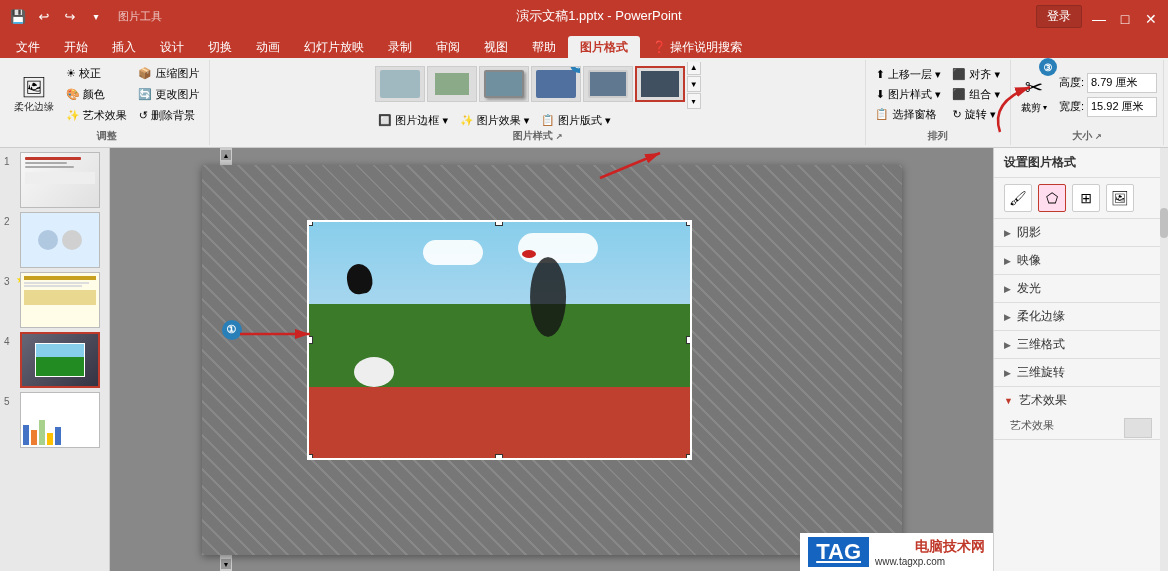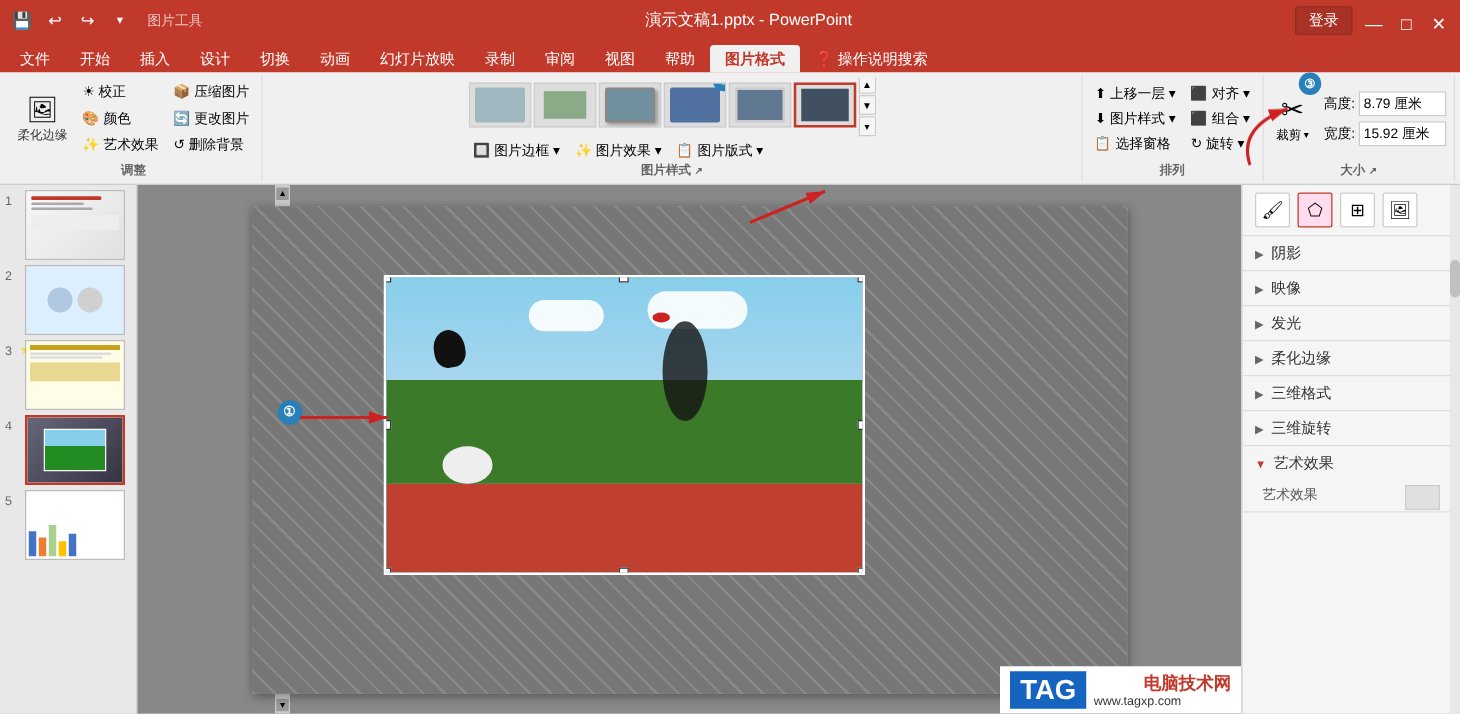--- a/index.html
+++ b/index.html
@@ -251,20 +251,21 @@
       background: white;
       padding: 4px 8px;
       gap: 6px;
     }
     .watermark-tag {
       background: #1565c0;
       color: white;
       font-size: 22px;
       font-weight: bold;
       padding: 2px 8px;
+      text-decoration: underline;
     }
     .watermark-text { display: flex; flex-direction: column; }
     .watermark-main { color: #c0392b; font-size: 14px; font-weight: bold; padding-left: 40px; }
     .watermark-sub { color: #333; font-size: 10px; }
 
     
     .thumb-slide1 {
       background: linear-gradient(135deg, #f8f8f8, #e0e0e0);
       width: 100%;
       height: 100%;
@@ -620,20 +621,21 @@
       <div class="watermark-tag">TAG</div>
       <div class="watermark-text">
         <span class="watermark-main">电脑技术网</span>
         <span class="watermark-sub">www.tagxp.com</span>
       </div>
     </div>
 
   </div>
 
   <div class="right-panel" style="position:relative;">
+    <div class="right-panel-title">设置图片格式</div>
 
     <div class="format-icons">
       <div class="format-icon">🖌</div>
       <div class="format-icon active">⬠</div>
       <div class="format-icon">⊞</div>
       <div class="format-icon">🖼</div>
     </div>
 
     <div class="panel-section">
       <div class="panel-section-header">

